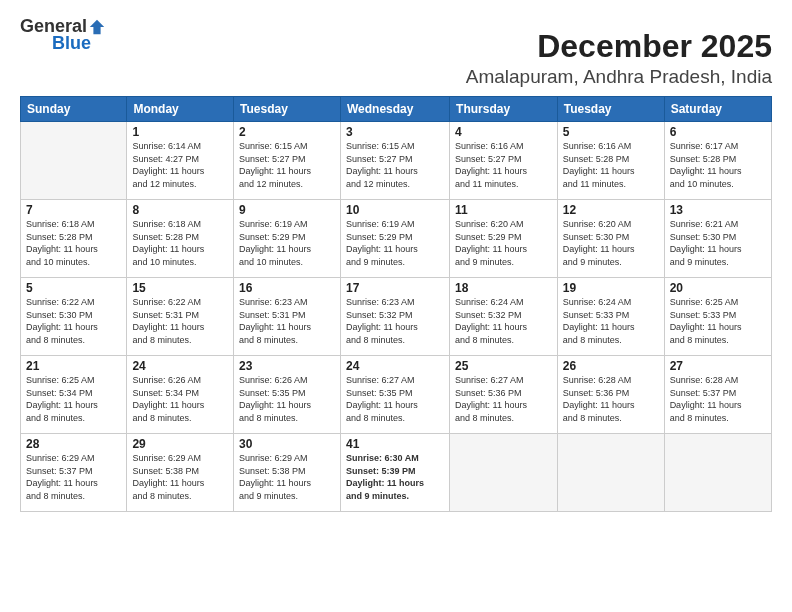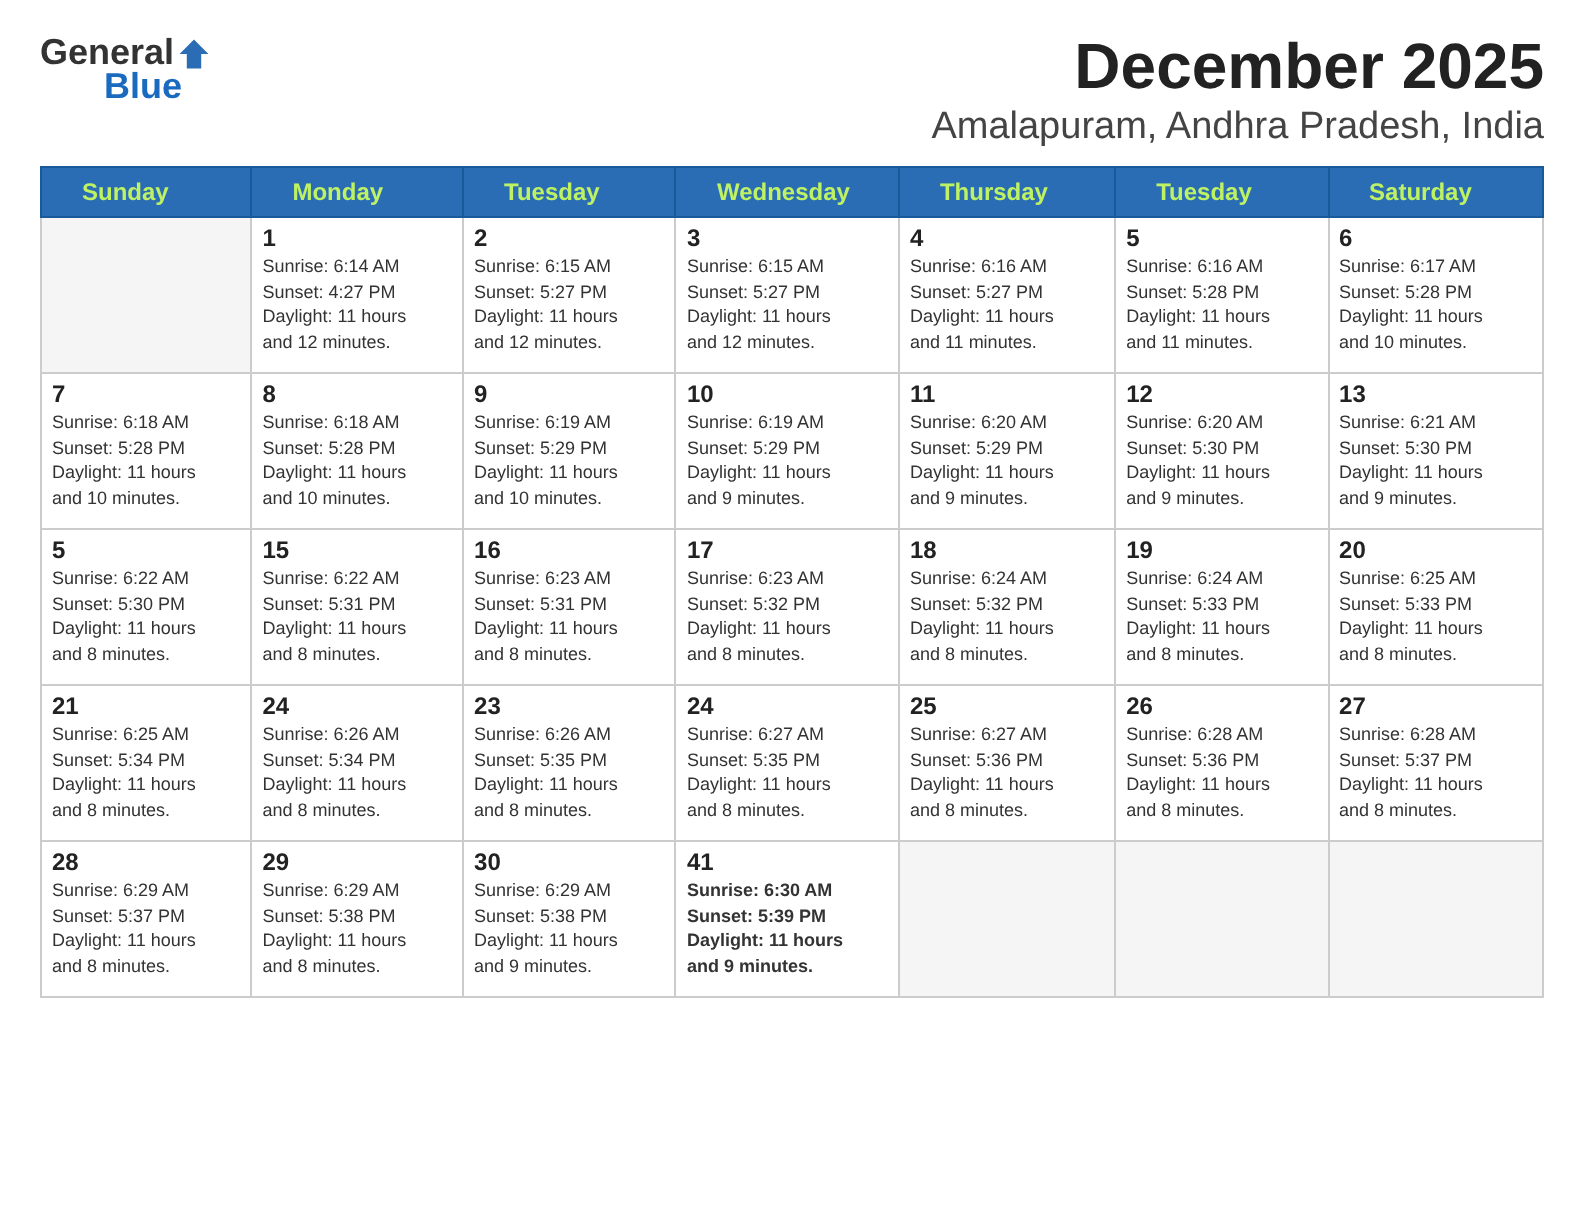--- a/index.html
+++ b/index.html
@@ -40,43 +40,44 @@
     .logo-blue {
       color: #1a6bbf;
     }
     .logo-icon {
       width: 18px;
       height: 18px;
       margin-left: 1px;
     }
     .title-block {
       text-align: right;
+      margin-top: 13px;
     }
     .month-title {
       font-size: 32px;
       font-weight: bold;
       color: #222;
       line-height: 1.1;
     }
     .location {
       font-size: 19px;
       color: #444;
       margin-top: 2px;
     }
     .calendar {
       width: 100%;
       border-collapse: collapse;
       flex: 1;
     }
     .calendar th {
       background: #2a6db5;
-      color: #bef264;
+      color: #ffffff;
       font-size: 12px;
       font-weight: bold;
-      padding: 5px 20px;
+      padding: 5px 6px;
       text-align: left;
       border: 1px solid #1a5a9a;
     }
     .calendar td {
       border: 1px solid #ccc;
       vertical-align: top;
       padding: 3px 5px;
       width: 113px;
       height: 78px;
       font-size: 9.5px;

